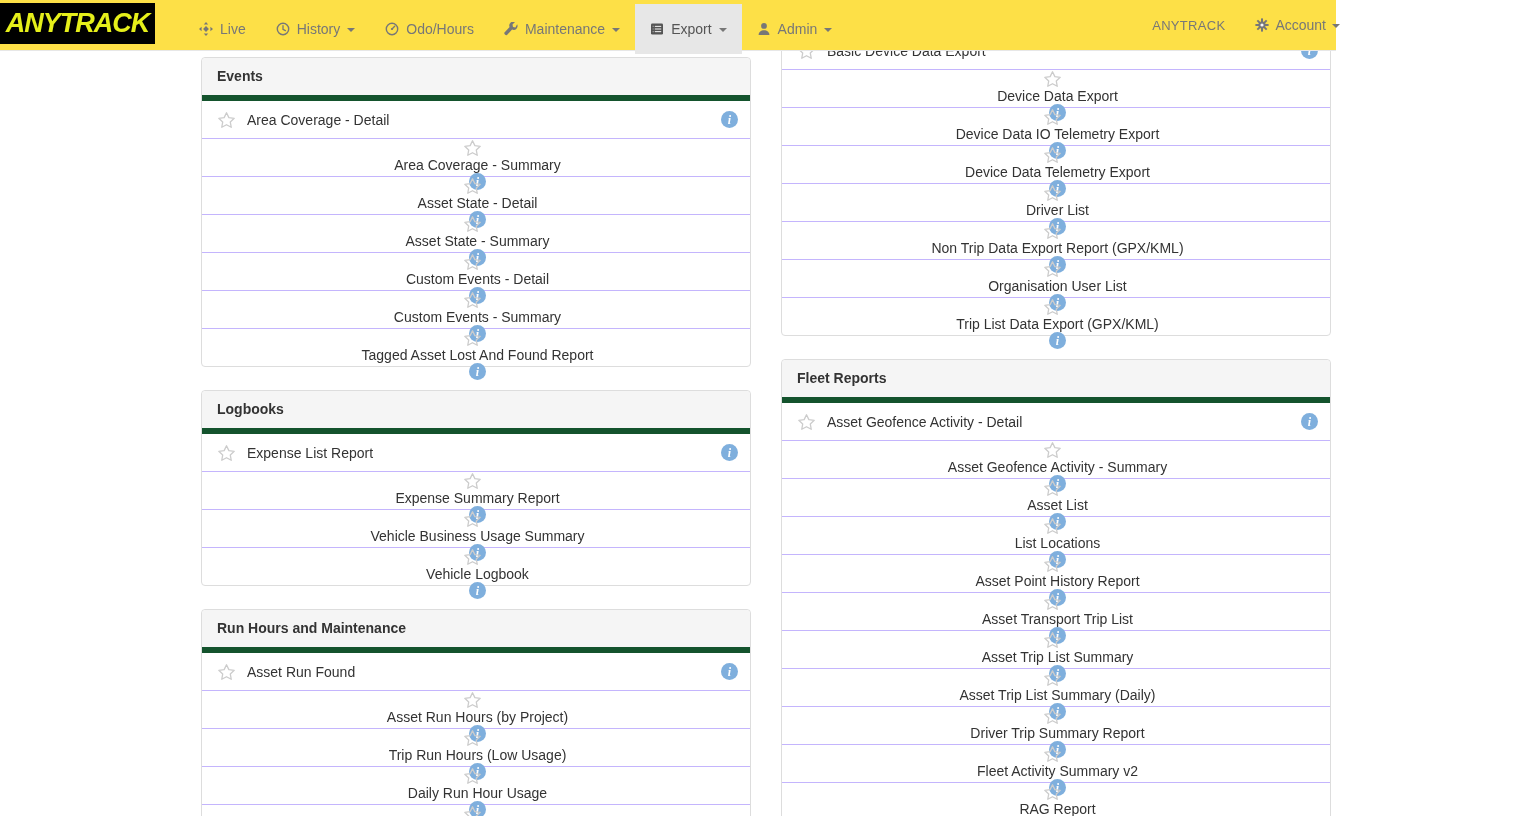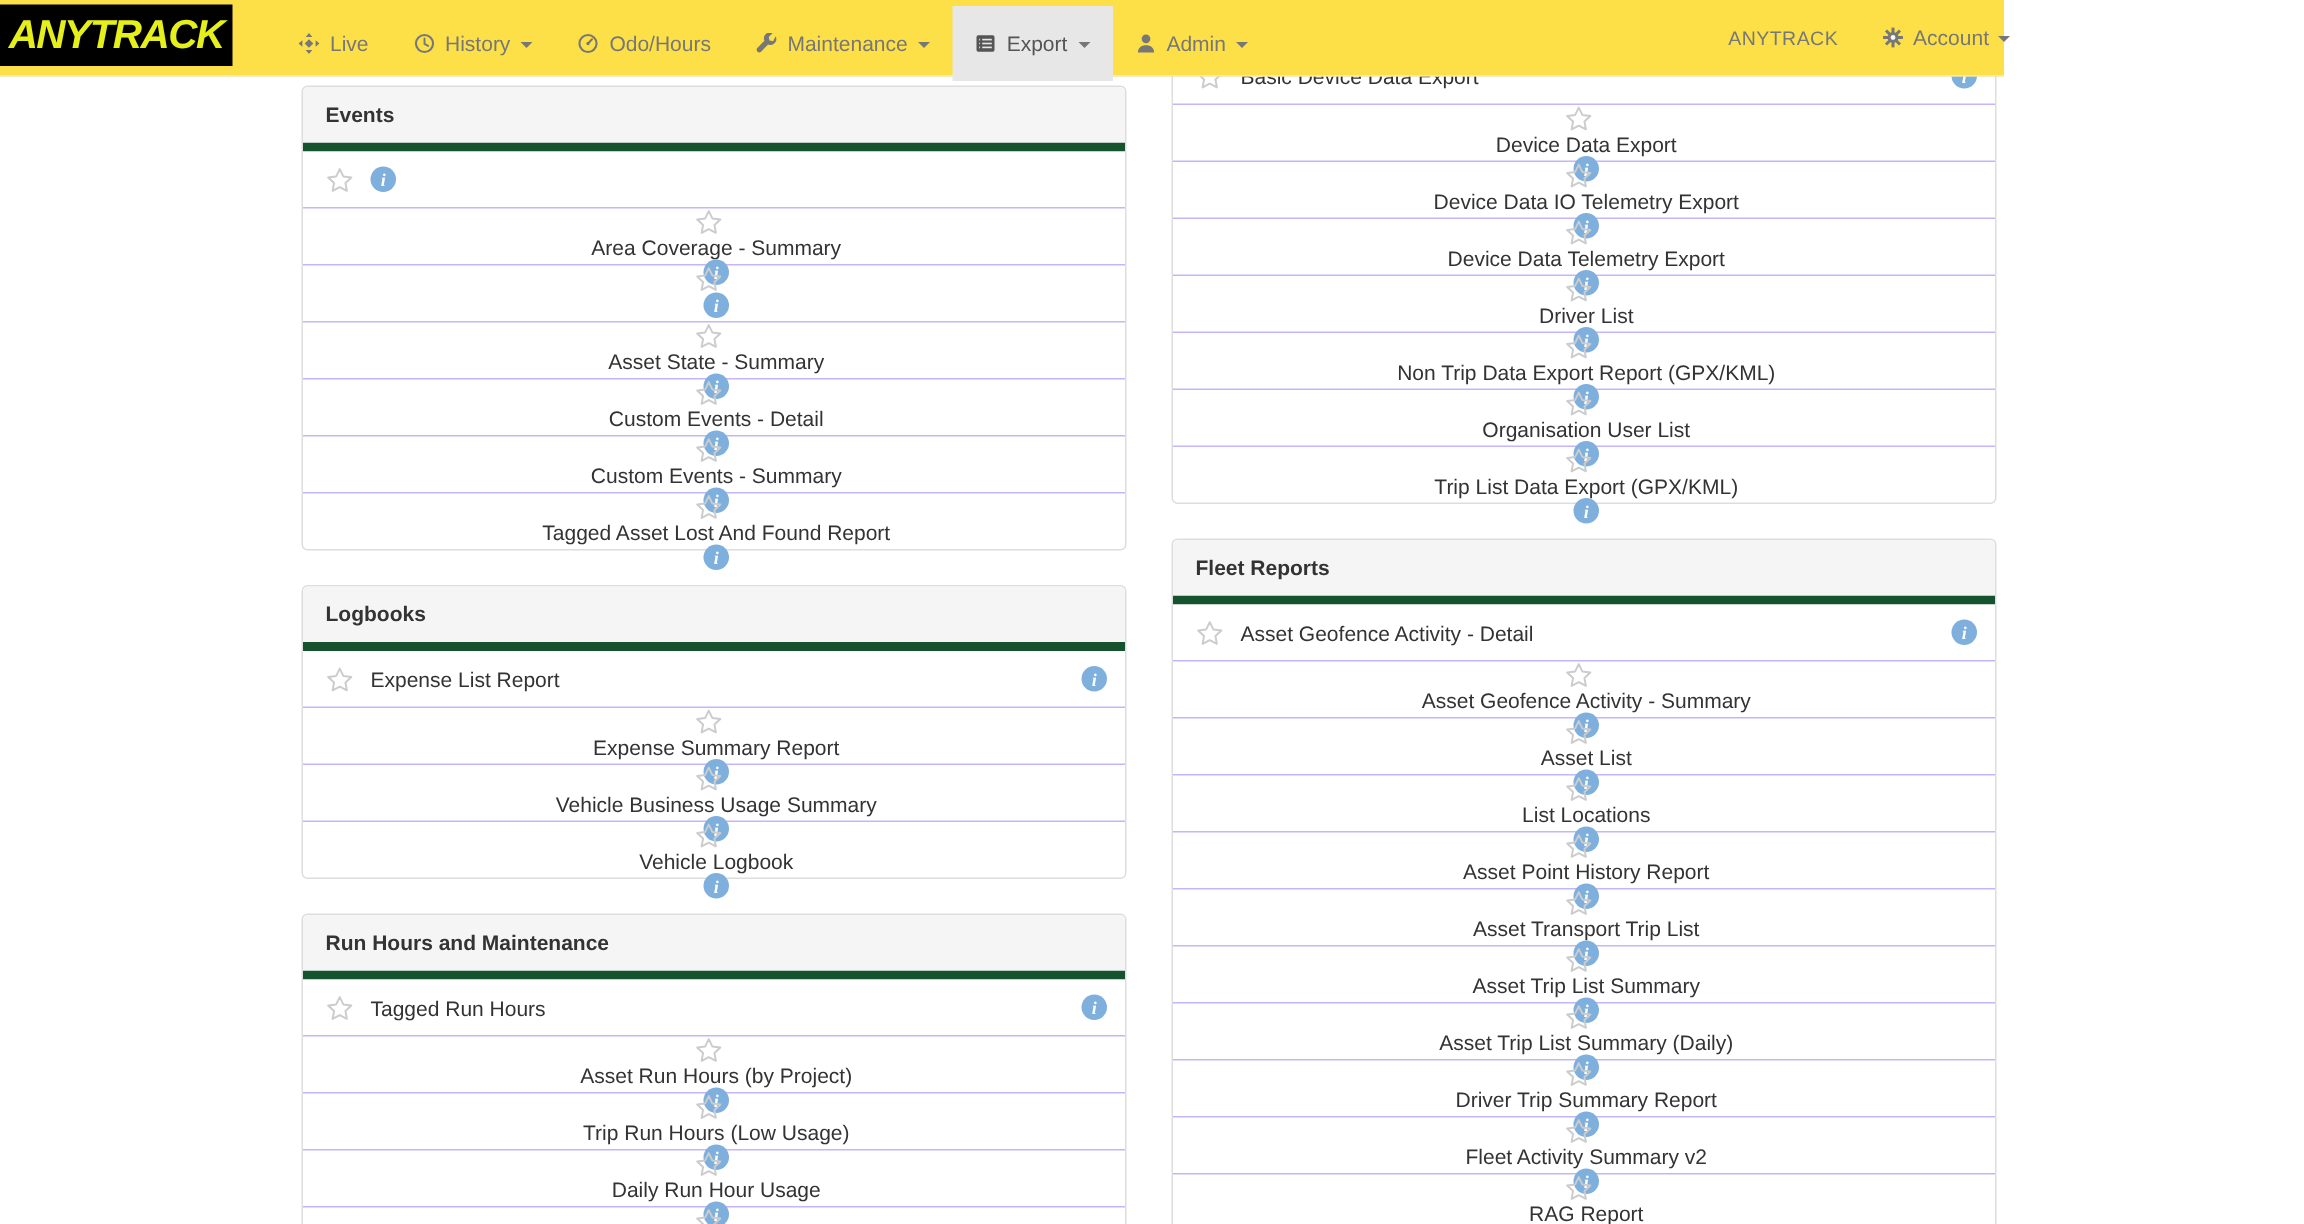--- a/index.html
+++ b/index.html
@@ -44,37 +44,39 @@
   <div class="col col-left">
       <div class="panel">
     <div class="panel-heading">Events</div>
     <div class="panel-rows">
           <div class="report-row">
     <span class="star">
       <svg viewBox="0 0 16 15">
                 <path d="M8 1.4 L10 5.5 L14.5 6.1 L11.2 9.2 L12 13.6 L8 11.5 L4 13.6 L4.8 9.2 L1.5 6.1 L6 5.5 Z" fill="none" stroke="#ccc" stroke-width="1.1" stroke-linejoin="round"></path>
               </svg>
     </span>
+    <span class="rname">Area Coverage - Detail</span>
     <span class="info-badge">i</span>
   </div>
           <div class="report-row">
     <span class="star">
       <svg viewBox="0 0 16 15">
                 <path d="M8 1.4 L10 5.5 L14.5 6.1 L11.2 9.2 L12 13.6 L8 11.5 L4 13.6 L4.8 9.2 L1.5 6.1 L6 5.5 Z" fill="none" stroke="#ccc" stroke-width="1.1" stroke-linejoin="round"></path>
               </svg>
     </span>
     <span class="rname">Area Coverage - Summary</span>
     <span class="info-badge">i</span>
   </div>
           <div class="report-row">
     <span class="star">
       <svg viewBox="0 0 16 15">
                 <path d="M8 1.4 L10 5.5 L14.5 6.1 L11.2 9.2 L12 13.6 L8 11.5 L4 13.6 L4.8 9.2 L1.5 6.1 L6 5.5 Z" fill="none" stroke="#ccc" stroke-width="1.1" stroke-linejoin="round"></path>
               </svg>
     </span>
+    <span class="rname">Asset State - Detail</span>
     <span class="info-badge">i</span>
   </div>
           <div class="report-row">
     <span class="star">
       <svg viewBox="0 0 16 15">
                 <path d="M8 1.4 L10 5.5 L14.5 6.1 L11.2 9.2 L12 13.6 L8 11.5 L4 13.6 L4.8 9.2 L1.5 6.1 L6 5.5 Z" fill="none" stroke="#ccc" stroke-width="1.1" stroke-linejoin="round"></path>
               </svg>
     </span>
     <span class="rname">Asset State - Summary</span>
     <span class="info-badge">i</span>
@@ -151,21 +153,21 @@
   </div>
       <div class="panel">
     <div class="panel-heading">Run Hours and Maintenance</div>
     <div class="panel-rows">
           <div class="report-row">
     <span class="star">
       <svg viewBox="0 0 16 15">
                 <path d="M8 1.4 L10 5.5 L14.5 6.1 L11.2 9.2 L12 13.6 L8 11.5 L4 13.6 L4.8 9.2 L1.5 6.1 L6 5.5 Z" fill="none" stroke="#ccc" stroke-width="1.1" stroke-linejoin="round"></path>
               </svg>
     </span>
-    <span class="rname">Tagged Run Hours</span>
+    <span class="rname">Asset Run Found</span>
     <span class="info-badge">i</span>
   </div>
           <div class="report-row">
     <span class="star">
       <svg viewBox="0 0 16 15">
                 <path d="M8 1.4 L10 5.5 L14.5 6.1 L11.2 9.2 L12 13.6 L8 11.5 L4 13.6 L4.8 9.2 L1.5 6.1 L6 5.5 Z" fill="none" stroke="#ccc" stroke-width="1.1" stroke-linejoin="round"></path>
               </svg>
     </span>
     <span class="rname">Asset Run Hours (by Project)</span>
     <span class="info-badge">i</span>

